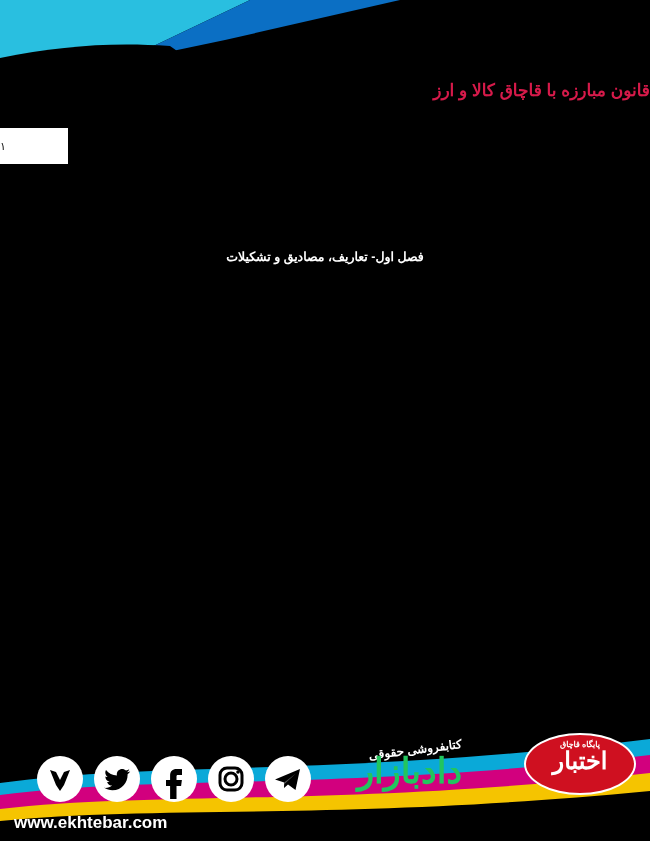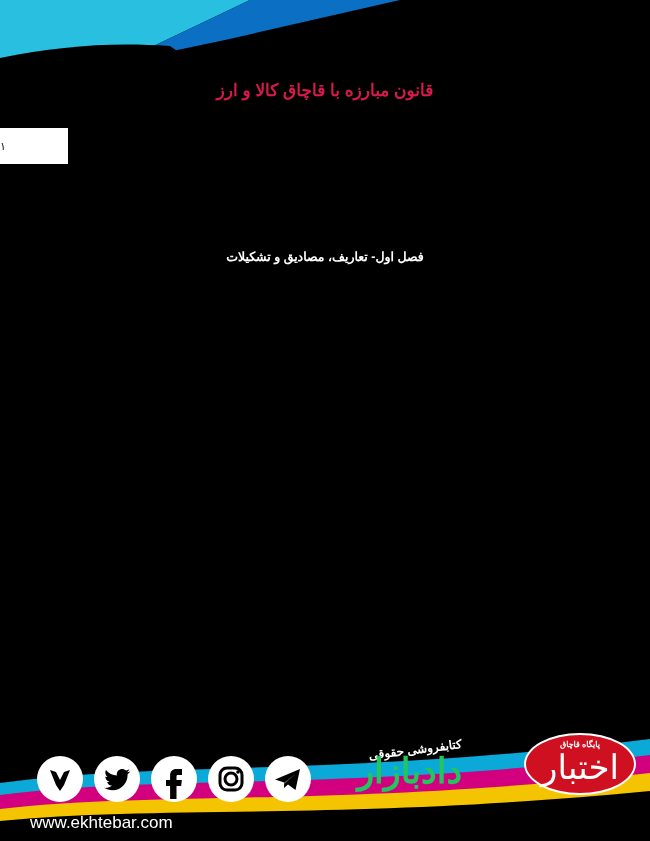--- a/index.html
+++ b/index.html
@@ -27,21 +27,21 @@
     pointer-events: none;
   }
   .top-ribbon svg { display: block; }
 
   
   .page-title {
     position: absolute;
     top: 80px;
     left: 0;
     width: 650px;
-    text-align: center;
+    text-align: right;
     color: #d61a4a;
     font-size: 17px;
     font-weight: bold;
     letter-spacing: 0;
     direction: rtl;
   }
 
   
   .page-number-box {
     position: absolute;
@@ -178,34 +178,34 @@
     font-weight: bold;
     direction: rtl;
   }
   .ekhtebar-badge .ek-main {
     position: absolute;
     top: 14px;
     left: 0;
     width: 112px;
     text-align: center;
     color: #ffffff;
-    font-size: 34px;
-    font-weight: normal;
+    font-size: 24px;
+    font-weight: bold;
     direction: rtl;
     letter-spacing: -1px;
   }
 
   
   .site-url {
     position: absolute;
-    left: 30px;
+    left: 14px;
     bottom: 8px;
     color: #ffffff;
     font-size: 17px;
-    font-weight: normal;
+    font-weight: bold;
     direction: ltr;
   }
 </style>
 </head>
 <body>
 
 <div class="top-ribbon">
   <svg width="650" height="120" viewBox="0 0 650 120" xmlns="http://www.w3.org/2000/svg">
     <rect x="0" y="0" width="650" height="120" fill="#000000"></rect>
     <path d="M0,0 L250,0 L120,62 L0,62 Z" fill="#29bfe0"></path>

